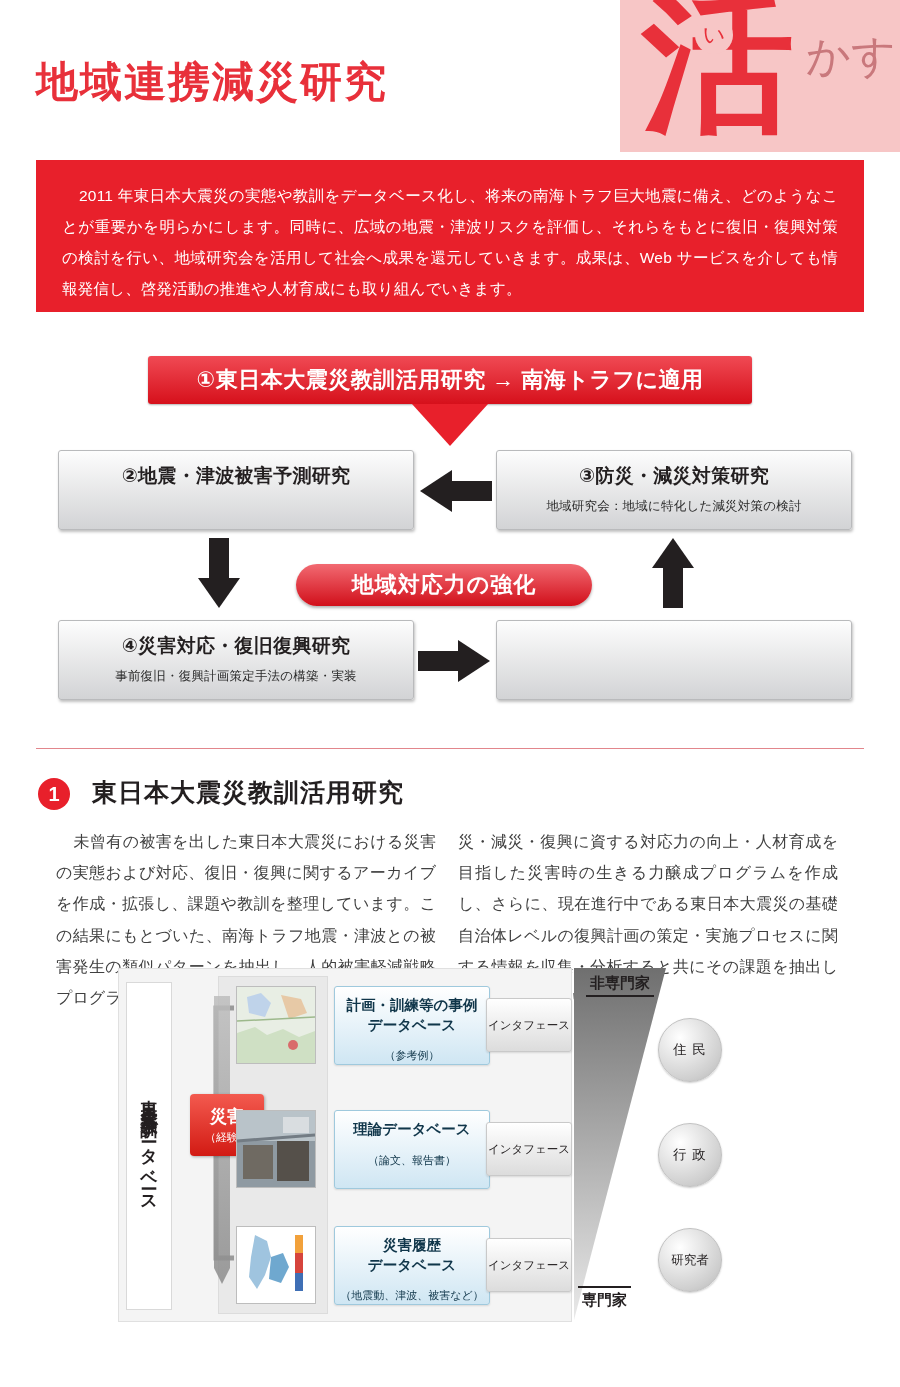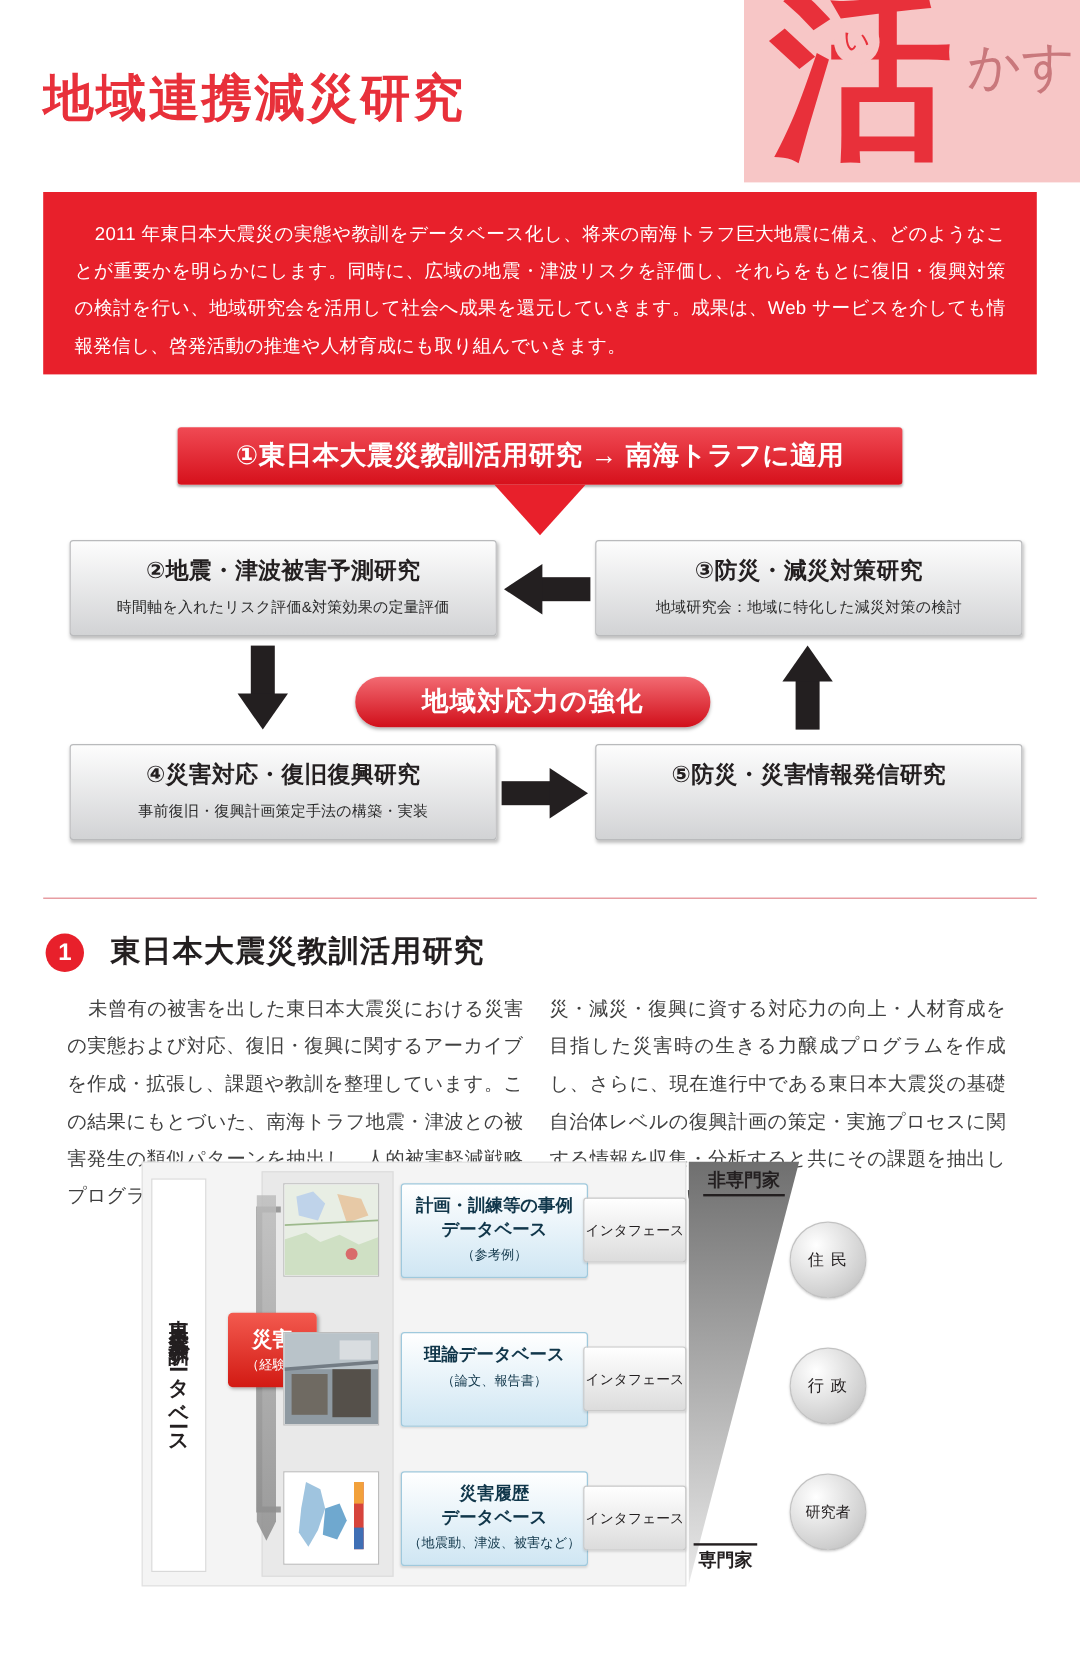--- a/index.html
+++ b/index.html
@@ -281,21 +281,21 @@
   .thumb .map { position: absolute; inset: 0; }
 
   .db-card {
     position: absolute; left: 98px; top: 0; width: 156px; height: 79px;
     border: 1px solid #9fc9dd;
     background: linear-gradient(#ffffff, #cfe6f3);
     border-radius: 3px; text-align: center; box-sizing: border-box; padding-top: 9px;
     box-shadow: 0 1px 2px rgba(0,0,0,.12);
   }
   .db-card .t { font-size: 14.5px; font-weight: bold; line-height: 1.35; color: #10364a; }
-  .db-card .s { font-size: 11px; color: #10364a; margin-top: 3px; }
+  .db-card .s { font-size: 11px; color: #10364a; margin-top: 13px; }
 
   .iface {
     position: absolute; left: 250px; top: 12px; width: 84px; height: 52px;
     border: 1px solid #c9c9c9;
     background: linear-gradient(#ffffff, #dcdcdc);
     border-radius: 3px; display: flex; align-items: center; justify-content: center;
     font-size: 11.5px; color: #231f20;
     box-shadow: 0 1px 2px rgba(0,0,0,.12);
   }
 
@@ -342,35 +342,33 @@
   <p>2011 年東日本大震災の実態や教訓をデータベース化し、将来の南海トラフ巨大地震に備え、どのようなことが重要かを明らかにします。同時に、広域の地震・津波リスクを評価し、それらをもとに復旧・復興対策の検討を行い、地域研究会を活用して社会へ成果を還元していきます。成果は、Web サービスを介しても情報発信し、啓発活動の推進や人材育成にも取り組んでいきます。</p>
 </div>
 
 <div class="flow">
 
   <div class="flow-top">①東日本大震災教訓活用研究 → 南海トラフに適用</div>
   <div class="red-arrow-down"></div>
 
   <div class="box" id="box2">
     <div class="bt">②地震・津波被害予測研究</div>
-    <div class="bs">時間軸を入れたリスク評価&amp;対策効果の定量評価</div>
   </div>
 
   <div class="box" id="box3">
     <div class="bt">③防災・減災対策研究</div>
     <div class="bs">地域研究会：地域に特化した減災対策の検討</div>
   </div>
 
   <div class="box" id="box4">
     <div class="bt">④災害対応・復旧復興研究</div>
     <div class="bs">事前復旧・復興計画策定手法の構築・実装</div>
   </div>
 
   <div class="box" id="box5">
-    <div class="bt">⑤防災・災害情報発信研究</div>
   </div>
 
   <div class="center-banner">地域対応力の強化</div>
 
   <div class="arr arr-left"></div>
   <div class="arr arr-down"></div>
   <div class="arr arr-up"></div>
   <div class="arr arr-right"></div>
 </div>
 

